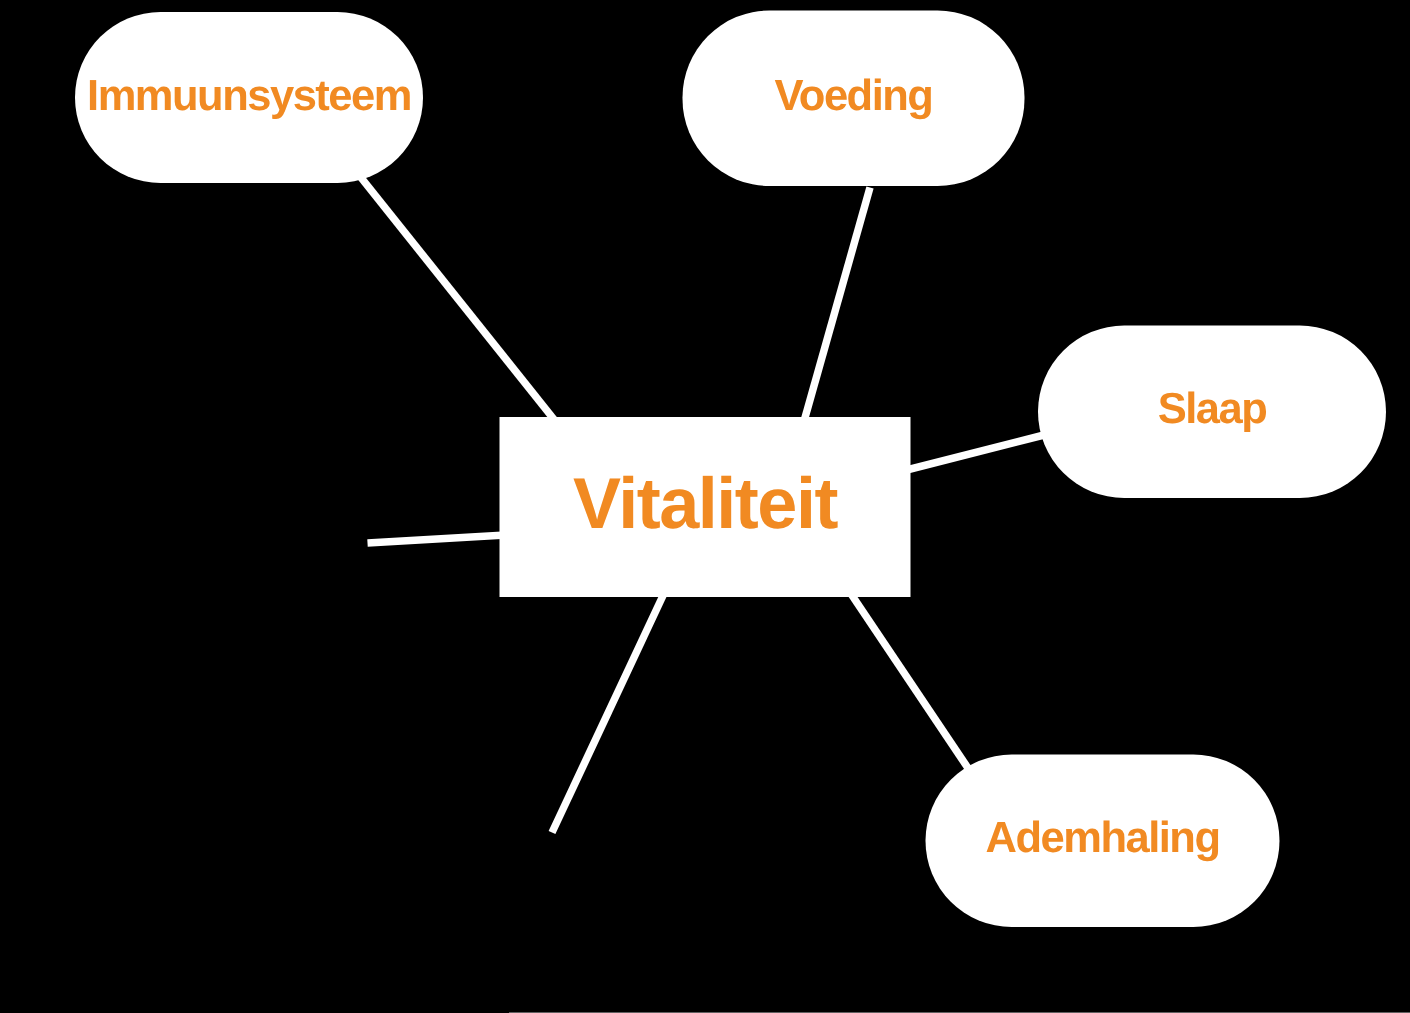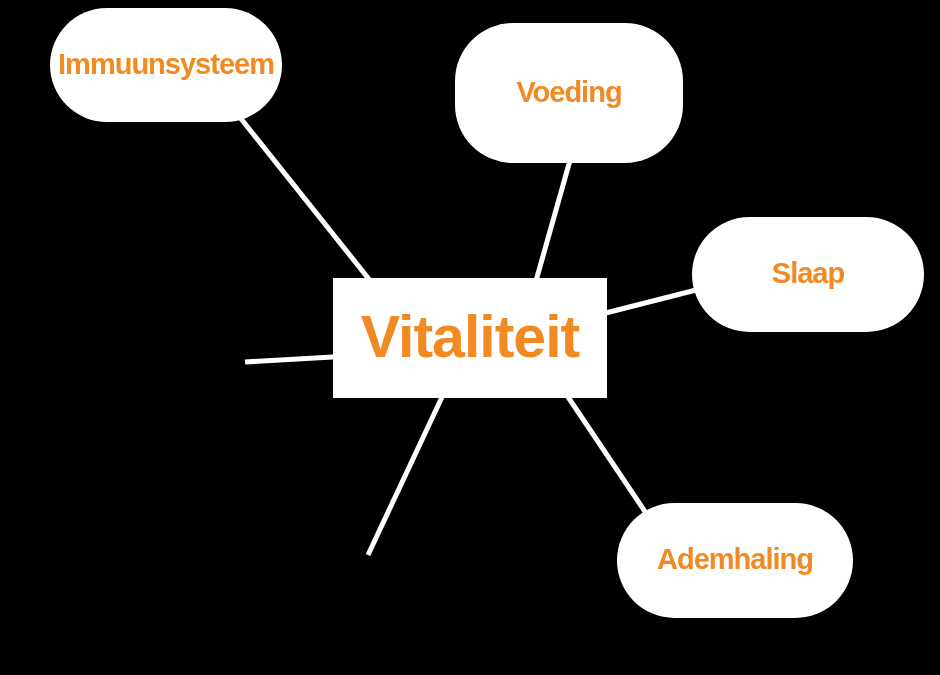--- a/index.html
+++ b/index.html
@@ -44,21 +44,21 @@
   .label {
     color: var(--text-color, #F18A22);
     font-weight: bold;
     font-size: 29px;
     letter-spacing: -1px;
     white-space: nowrap;
     line-height: 1;
     padding-bottom: 2px;
   }
   .center-label {
-    font-size: 59px;
+    font-size: 48px;
     letter-spacing: -1px;
   }
 </style>
 </head>
 <body>
 
 <div class="canvas">
 
   <svg class="connectors" viewBox="0 0 940 675">
     <line x1="230" y1="105" x2="380" y2="293"></line>
@@ -70,21 +70,21 @@
   </svg>
 
   <div class="node center-node" style="left:333px; top:278px; width:274px; height:120px;">
     <span class="label center-label">Vitaliteit</span>
   </div>
 
   <div class="node pill" style="left:50px; top:8px; width:232px; height:114px;">
     <span class="label">Immuunsysteem</span>
   </div>
 
-  <div class="node pill" style="left:455px; top:23px; width:228px; height:140px;">
+  <div class="node pill" style="left:455px; top:7px; width:228px; height:117px;">
     <span class="label">Voeding</span>
   </div>
 
   <div class="node pill" style="left:692px; top:217px; width:232px; height:115px;">
     <span class="label">Slaap</span>
   </div>
 
 
 
   <div class="node pill" style="left:617px; top:492px; width:236px; height:115px;margin-top:11px;">

